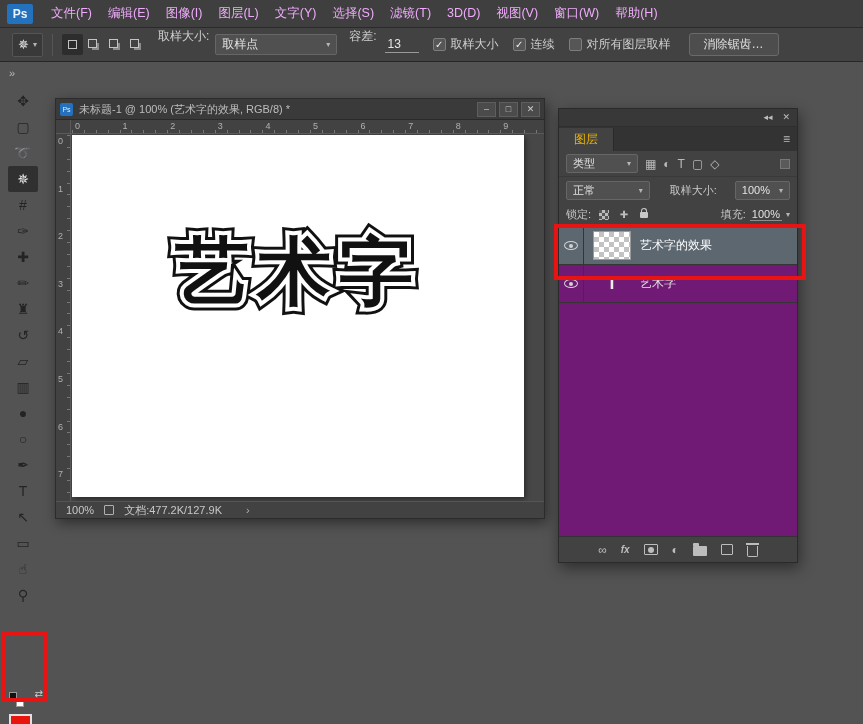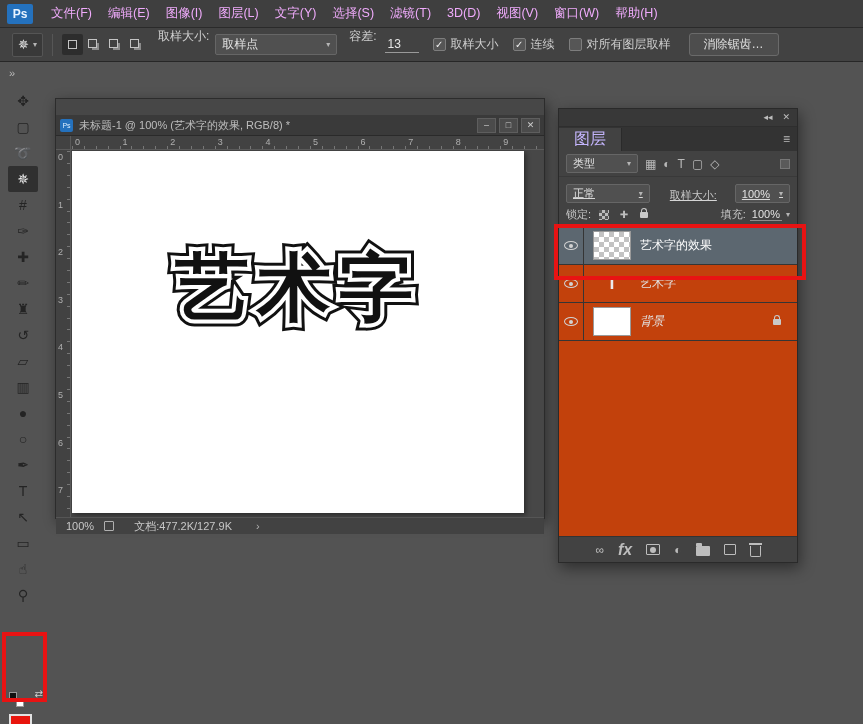--- a/index.html
+++ b/index.html
@@ -80,21 +80,21 @@
   .swap-arrow { position: absolute; right: 3px; top: 4px; color: #d0d0d0; font-size: 10px; }
   .fg-swatch { position: absolute; left: 1px; top: 30px; width: 23px; height: 23px; border: 2px solid #e2e2e2; z-index: 2; background: #e8150d; }
 
   
   .doc-window {
     position: absolute; left: 55px; top: 98px; width: 490px; height: 421px;
     background: #474747; border: 1px solid #2c2c2c; box-shadow: 2px 4px 12px rgba(0,0,0,.45);
   }
   .doc-titlebar {
     height: 21px; background: #3a3a3a; border-bottom: 1px solid #2a2a2a;
-    display: flex; align-items: center; padding: 0 4px; margin-top: 16px;
+    display: flex; align-items: center; padding: 0 4px;
   }
   .doc-icon {
     width: 13px; height: 13px; background: #2471bd; color: #dceeff; border-radius: 2px;
     font-size: 7px; display: flex; align-items: center; justify-content: center; margin-right: 6px; flex: none;
   }
   .doc-title { flex: 1; color: #bdbdbd; font-size: 11px; white-space: nowrap; overflow: hidden; }
   .win-btns { display: flex; gap: 3px; }
   .win-btn {
     width: 19px; height: 15px; background: #4b4b4b; border: 1px solid #5e5e5e;
     color: #cccccc; font-size: 9px; display: flex; align-items: center; justify-content: center;
@@ -129,58 +129,58 @@
   }
   .art-outer { color: #111; -webkit-text-stroke: 14px #111; }
   .art-mid   { color: #fff; -webkit-text-stroke: 8px #fff; }
   .art-fill  { color: #111; }
   .doc-status {
     position: absolute; left: 0; right: 0; bottom: 0; height: 17px; background: #424242;
     border-top: 1px solid #555; display: flex; align-items: center; gap: 10px;
     padding-left: 10px; font-size: 11px; color: #c8c8c8;
   }
   .status-icon { width: 10px; height: 10px; border: 1px solid #b0b0b0; border-radius: 1px; }
-  .doc-info { margin-left: 10px; }
+  .doc-info { margin-left: 0; }
   .status-chevron { color: #b0b0b0; margin-left: 14px; font-size: 11px; }
 
   
   .layers-panel {
     position: absolute; left: 558px; top: 108px; width: 240px; height: 455px;
     background: #424242; border: 1px solid #2a2a2a; box-shadow: 2px 5px 14px rgba(0,0,0,.45);
   }
   .panel-head {
     height: 18px; background: #383838; border-bottom: 1px solid #2e2e2e;
     display: flex; justify-content: flex-end; align-items: center; gap: 10px; padding: 0 7px;
   }
   .ph-ic { color: #bdbdbd; font-size: 9px; line-height: 1; }
   .tab-row { height: 24px; background: #333333; display: flex; align-items: flex-end; position: relative; }
   .tab {
-    height: 23px; background: #424242; color: #c4b5fd; font-size: 16px;
+    height: 23px; background: #424242; color: #eab308; font-size: 12px;
     padding: 8px 15px; display: flex; align-items: center; border-right: 1px solid #2a2a2a;
   }
   .panel-menu { position: absolute; right: 7px; top: 5px; color: #bdbdbd; font-size: 12px; }
   .filter-row { height: 26px; display: flex; align-items: center; gap: 7px; padding: 0 7px; border-bottom: 1px solid #393939; }
   .w-type { width: 72px; height: 19px; font-size: 11px; }
   .f-ic { color: #b9b9b9; font-size: 12px; line-height: 1; }
   .filter-toggle { width: 10px; height: 10px; background: #5a5a5a; border: 1px solid #777; margin-left: auto; }
-  .blend-row { height: 26px; display: flex; align-items: flex-end; gap: 18px; padding: 0 7px; text-decoration: underline; }
+  .blend-row { height: 26px; display: flex; align-items: center; gap: 18px; padding: 0 7px; }
   .w-blend { width: 92px; height: 19px; font-size: 11px; }
   .opac-label { font-size: 11px; color: #c9c9c9; margin-left: 2px; white-space: nowrap; }
   .w-opac { width: 60px; height: 19px; font-size: 11px; }
   .lock-row { height: 24px; display: flex; align-items: center; gap: 6px; padding: 0 7px; font-size: 11px; color: #c9c9c9; border-bottom: 1px solid #393939; }
   .lk-ic { display: flex; align-items: center; justify-content: center; width: 14px; height: 14px; color: #bdbdbd; font-size: 10px; }
   .checker-ic {
     width: 10px; height: 10px;
     background-image: linear-gradient(45deg,#bbb 25%,transparent 25%,transparent 75%,#bbb 75%),
                       linear-gradient(45deg,#bbb 25%,transparent 25%,transparent 75%,#bbb 75%);
     background-size: 6px 6px; background-position: 0 0, 3px 3px; background-color: #555;
   }
   .fill-group { margin-left: auto; display: flex; align-items: center; gap: 4px; }
   .fill-val { color: #e2e2e2; border-bottom: 1px solid #8d8d8d; padding: 0 2px; }
-  .layers-list { position: absolute; left: 0; right: 0; top: 118px; bottom: 26px; background: #c2410c; overflow: hidden; }
+  .layers-list { position: absolute; left: 0; right: 0; top: 118px; bottom: 26px; background: #701a75; overflow: hidden; }
   .layer-row { height: 38px; display: flex; align-items: center; border-bottom: 1px solid #353535; padding-right: 8px; }
   .layer-row.selected { background: #5c6770; }
   .eye-cell { width: 25px; align-self: stretch; display: flex; align-items: center; justify-content: center; border-right: 1px solid #353535; flex: none; }
   .eye-icon { width: 14px; height: 9px; border: 1px solid #d2d2d2; border-radius: 50%; position: relative; }
   .eye-icon::after { content: ""; position: absolute; left: 4px; top: 1.5px; width: 4px; height: 4px; background: #d2d2d2; border-radius: 50%; }
   .thumb { width: 38px; height: 29px; margin: 0 9px; flex: none; }
   .thumb.checker {
     background-color: #fff; border: 1px solid #9a9a9a;
     background-image: linear-gradient(45deg,#c3c3c3 25%,transparent 25%,transparent 75%,#c3c3c3 75%),
                       linear-gradient(45deg,#c3c3c3 25%,transparent 25%,transparent 75%,#c3c3c3 75%);
@@ -192,21 +192,21 @@
   .layer-name.italic { font-style: italic; }
   .layer-row.selected .layer-name { color: #ffffff; }
   .lock-icon { width: 8px; height: 6px; background: #c9c9c9; border-radius: 1px; position: relative; display: inline-block; }
   .lock-icon::before { content: ""; position: absolute; left: 1px; top: -4px; width: 4px; height: 4px; border: 1.5px solid #c9c9c9; border-bottom: none; border-radius: 3px 3px 0 0; }
   .bg-lock { margin-left: auto; margin-right: 8px; }
   .panel-bottom {
     position: absolute; left: 0; right: 0; bottom: 0; height: 26px; background: #424242;
     border-top: 1px solid #333; display: flex; align-items: center; justify-content: center; gap: 14px; color: #bdbdbd;
   }
   .pb-ic { font-size: 12px; line-height: 1; display: flex; align-items: center; justify-content: center; }
-  .pb-ic.fx { font-style: italic; font-weight: bold; font-size: 16px; }
+  .pb-ic.fx { font-style: italic; font-weight: bold; font-size: 10px; }
   .mask-ic { width: 14px; height: 11px; border: 1px solid #bdbdbd; border-radius: 1px; }
   .mask-ic::before { content: ""; width: 6px; height: 6px; border-radius: 50%; background: #bdbdbd; margin: auto; }
   .folder-ic { width: 14px; height: 10px; background: #bdbdbd; border-radius: 1px; position: relative; margin-top: 3px; }
   .folder-ic::before { content: ""; position: absolute; top: -3px; left: 0; width: 6px; height: 3px; background: #bdbdbd; border-radius: 1px 1px 0 0; }
   .newlayer-ic { width: 12px; height: 11px; border: 1px solid #bdbdbd; border-radius: 1px; }
   .trash-ic { width: 11px; height: 11px; border: 1px solid #bdbdbd; border-top: none; border-radius: 0 0 2px 2px; position: relative; margin-top: 4px; }
   .trash-ic::before { content: ""; position: absolute; top: -3px; left: -2px; width: 13px; height: 2px; background: #bdbdbd; }
 
   
   .annotation-box { position: absolute; border: 4px solid #e81313; z-index: 50; pointer-events: none; }
@@ -484,28 +484,20 @@
         <span class="thumb checker"></span>
         <span class="layer-name">艺术字的效果</span>
       </div>
       <div class="layer-row">
         <span class="eye-cell">
             <span class="eye-icon"></span>
           </span>
         <span class="thumb text-thumb">T</span>
         <span class="layer-name">艺术字</span>
       </div>
-      <div class="layer-row">
-        <span class="eye-cell">
-            <span class="eye-icon"></span>
-          </span>
-        <span class="thumb white"></span>
-        <span class="layer-name italic">背景</span>
-        <span class="lock-icon bg-lock"></span>
-      </div>
     </div>
     <div class="panel-bottom">
       <span class="pb-ic">∞</span>
       <span class="pb-ic fx">fx</span>
       <span class="pb-ic mask-ic"></span>
       <span class="pb-ic">◐</span>
       <span class="pb-ic folder-ic"></span>
       <span class="pb-ic newlayer-ic"></span>
       <span class="pb-ic trash-ic"></span>
     </div>

